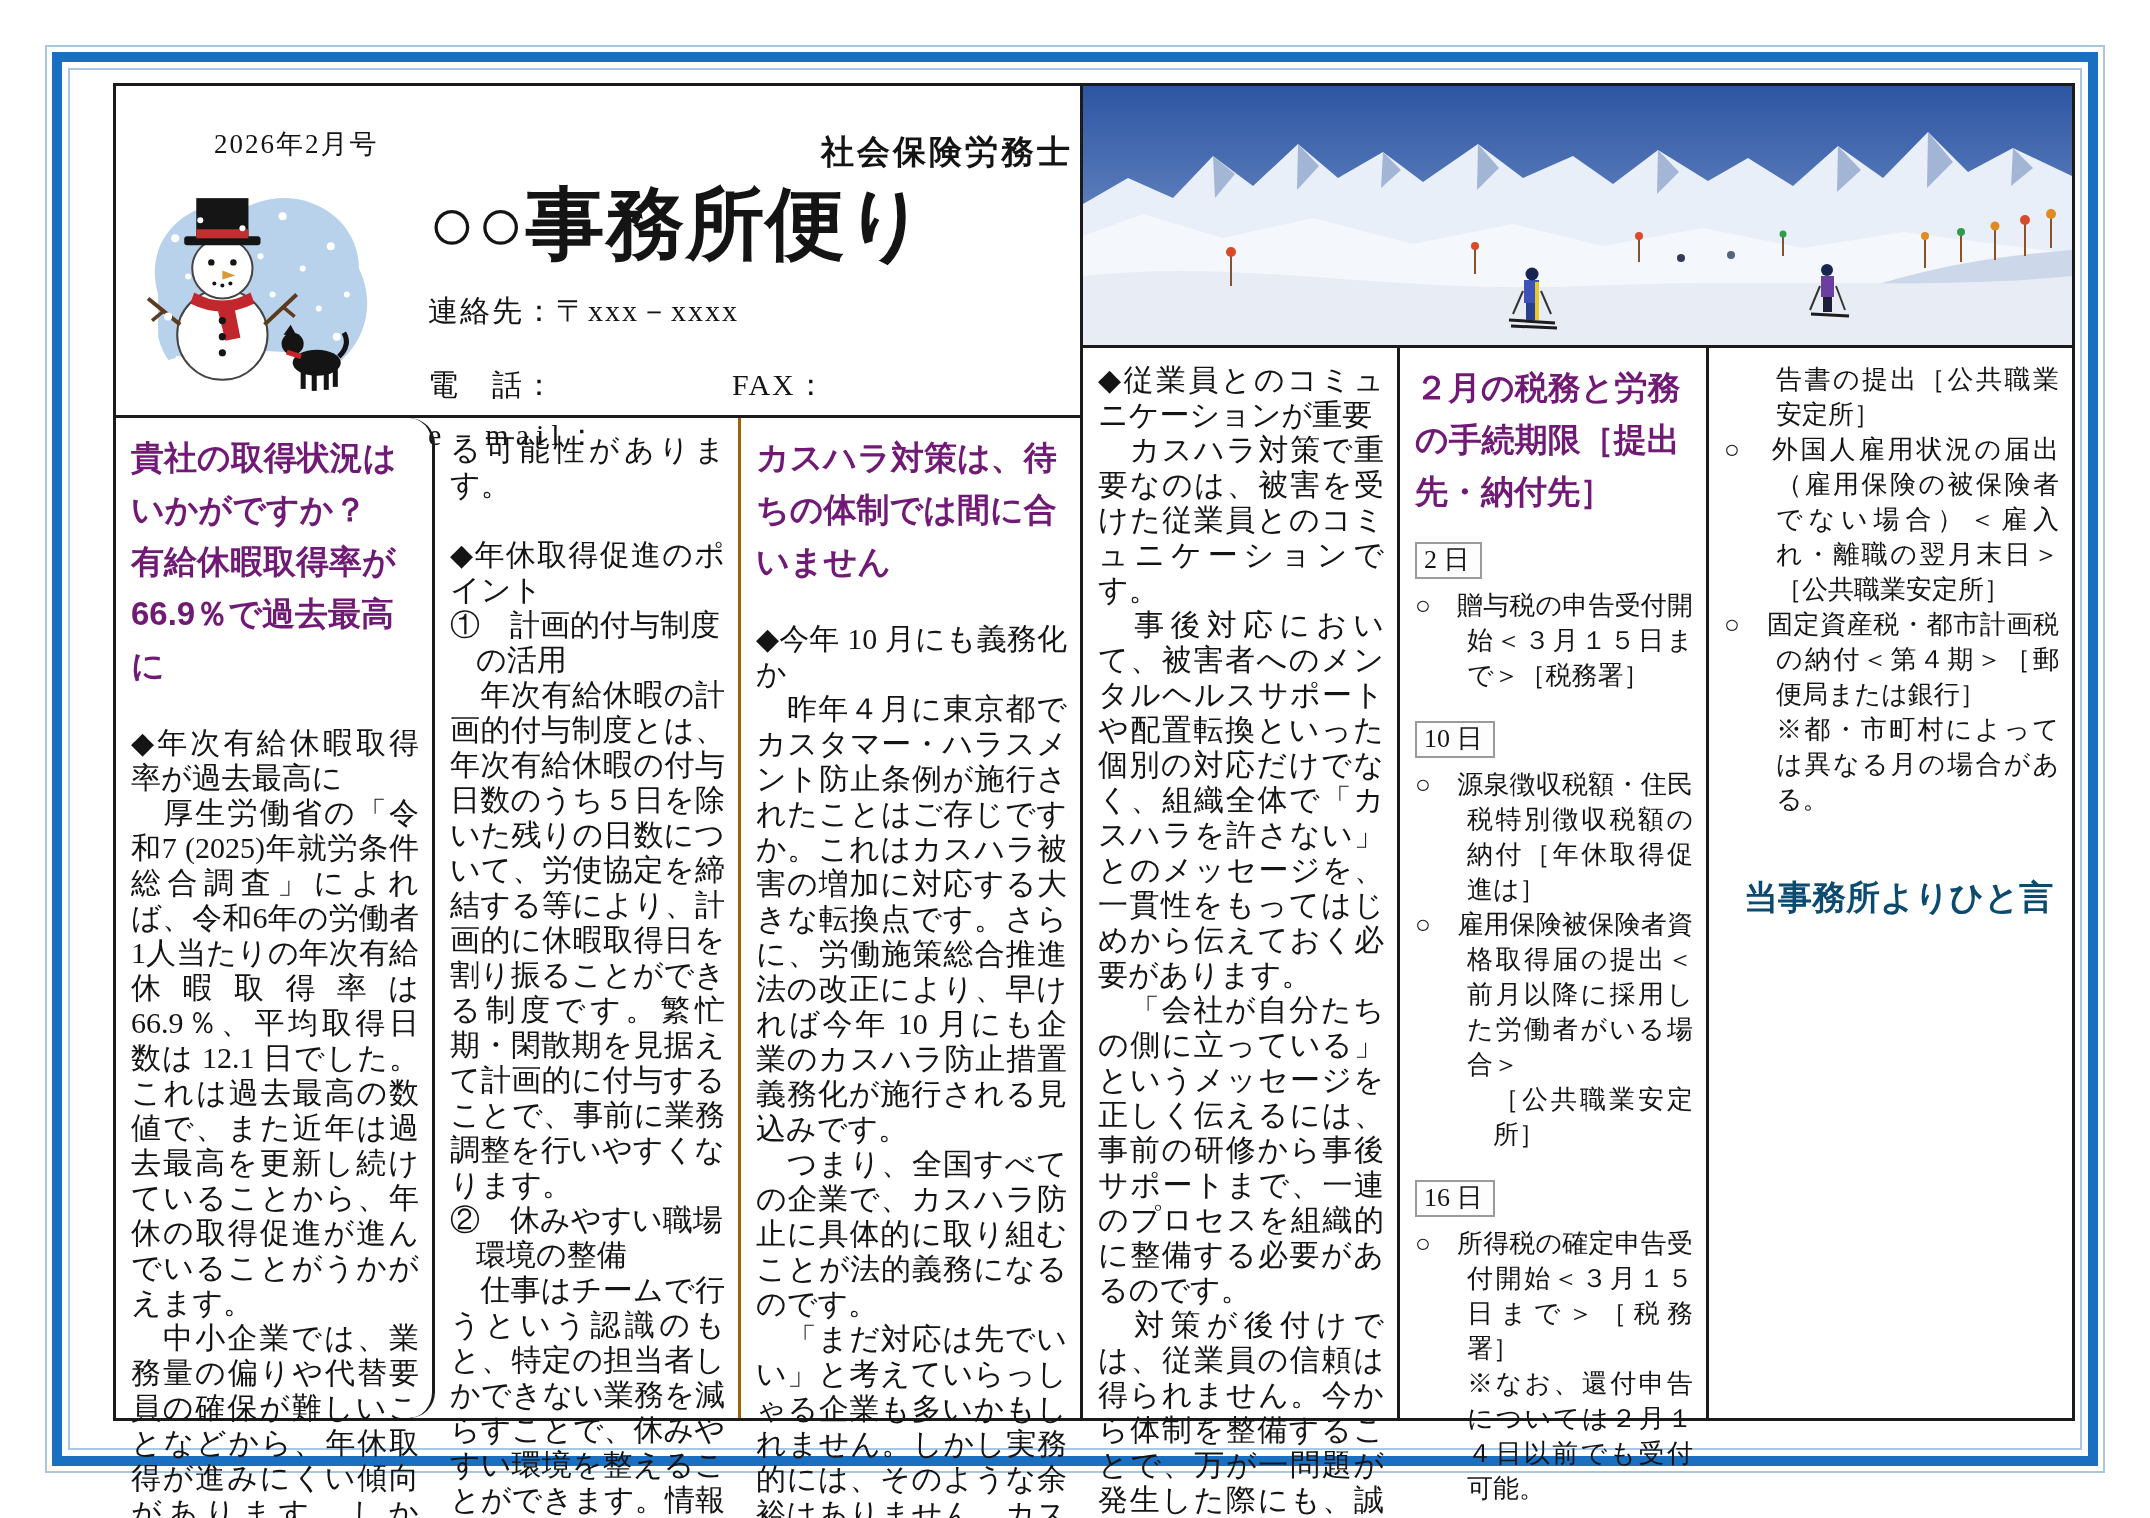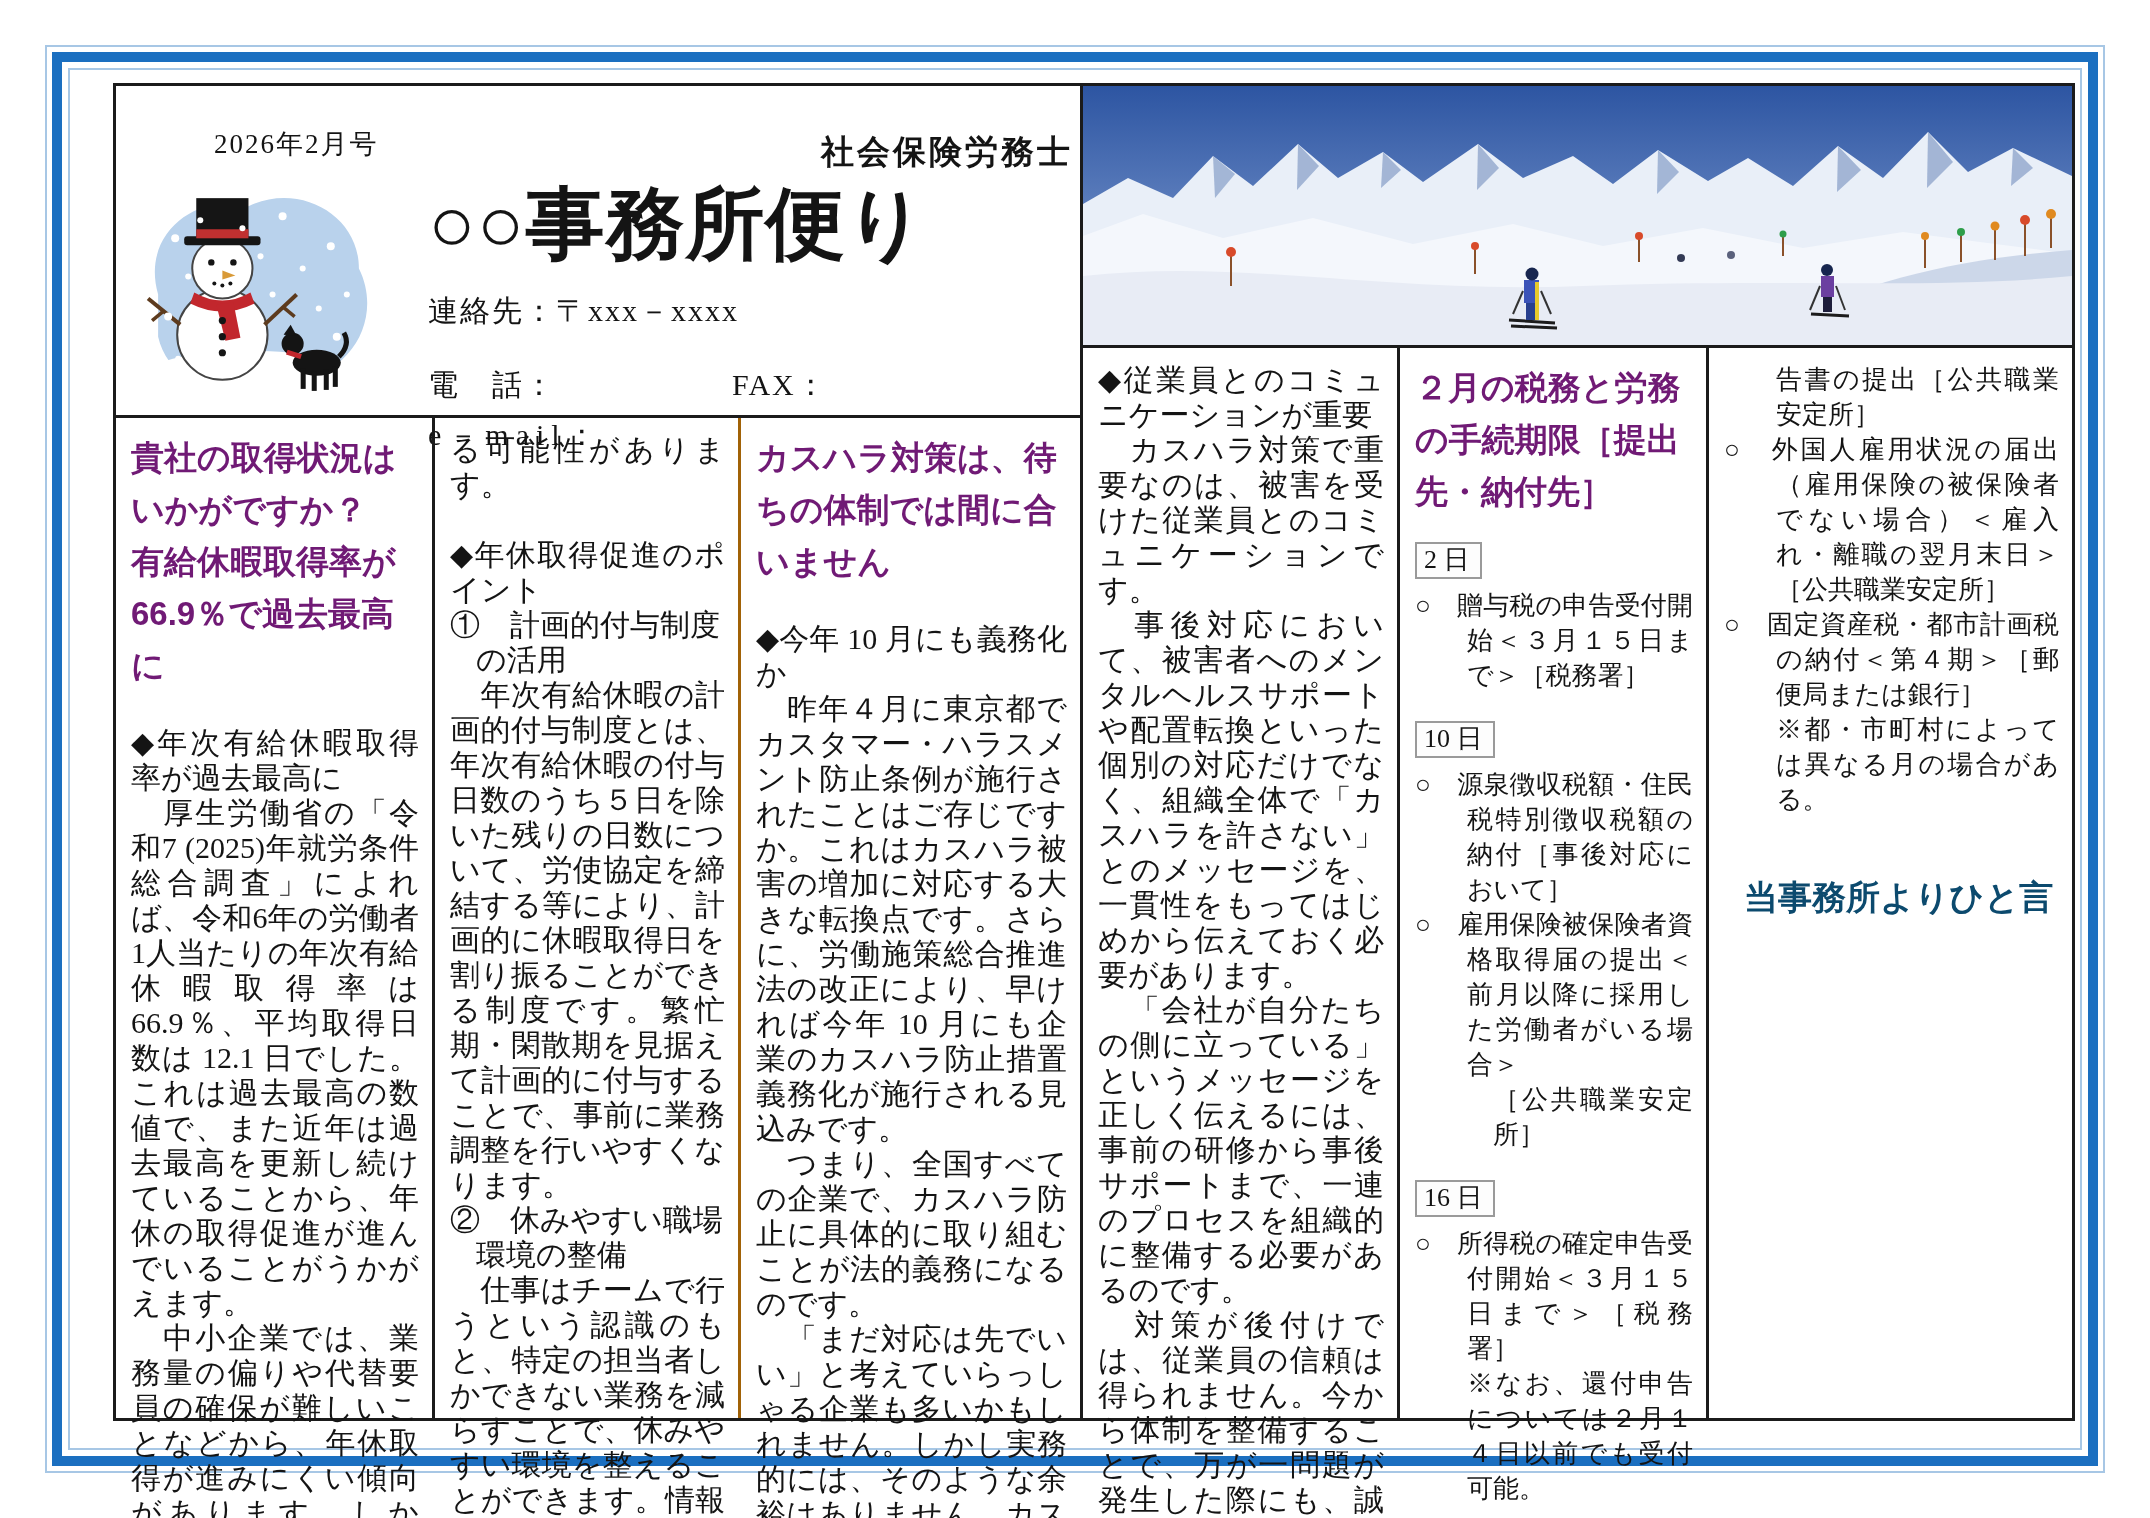--- a/index.html
+++ b/index.html
@@ -11,21 +11,21 @@
   .frame-band { position:absolute; inset:52px; border:10px solid #1b6fc0; }
   .frame-thin-inner { position:absolute; inset:68px; border:2px solid #a7c7e5; }
 
   
   .content { position:absolute; left:113px; top:83px; width:1956px; height:1332px;
              border:3px solid #1b1b1b; background:#fff; }
 
   .left-half { position:absolute; left:0; top:0; bottom:0; width:964px; border-right:3px solid #1b1b1b; }
   .masthead { position:relative; height:329px; border-bottom:3px solid #1b1b1b; }
   .cols3 { position:absolute; top:332px; left:0; right:0; bottom:0; display:flex; }
-  .colA { width:316px; border-right:3px solid #1b1b1b; }
+  .colA { width:316px; border-right:3px solid #1b1b1b;border-radius:26px; }
   .colB { width:303px; border-right:3px solid #a16207; }
   .colC { flex:1; }
 
   .right-half { position:absolute; left:967px; top:0; bottom:0; right:0; }
   .photo-cell { height:259px; border-bottom:3px solid #1b1b1b; position:relative; overflow:hidden; background:#9db4dd; }
   .cols3r { position:absolute; top:262px; left:0; right:0; bottom:0; display:flex; }
   .colD { width:314px; border-right:3px solid #1b1b1b; }
   .colE { width:306px; border-right:3px solid #1b1b1b; }
   .colF { flex:1; }
 
@@ -267,21 +267,21 @@
           <div class="col-inner">
             <div class="article-heading tight">２月の税務と労務の手続期限［提出先・納付先］</div>
 
             <div class="sched-group first">
               <span class="date-badge">2 日</span>
               <p class="sched-item">○　贈与税の申告受付開始＜３月１５日まで＞［税務署］</p>
             </div>
 
             <div class="sched-group">
               <span class="date-badge">10 日</span>
-              <p class="sched-item">○　源泉徴収税額・住民税特別徴収税額の納付［事後対応において］</p>
+              <p class="sched-item">○　源泉徴収税額・住民税特別徴収税額の納付［年休取得促進は］</p>
               <p class="sched-item">○　雇用保険被保険者資格取得届の提出＜前月以降に採用した労働者がいる場合＞</p>
               <p class="sched-item sched-cont">［公共職業安定所］</p>
             </div>
 
             <div class="sched-group">
               <span class="date-badge">16 日</span>
               <p class="sched-item">○　所得税の確定申告受付開始＜３月１５日まで＞［税務署］</p>
               <p class="sched-item sched-note">※なお、還付申告については２月１４日以前でも受付可能。</p>
             </div>
 

